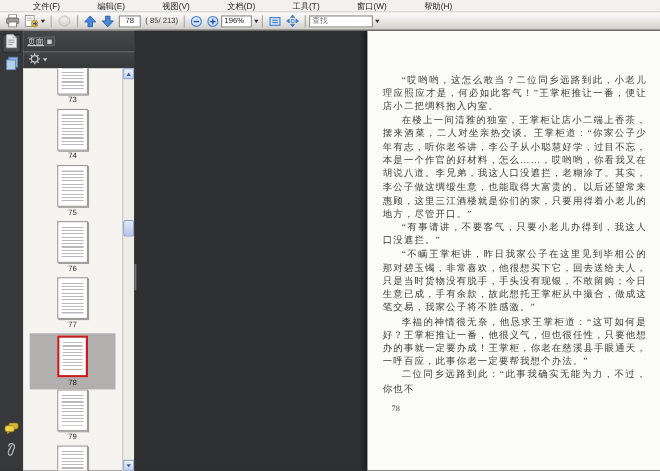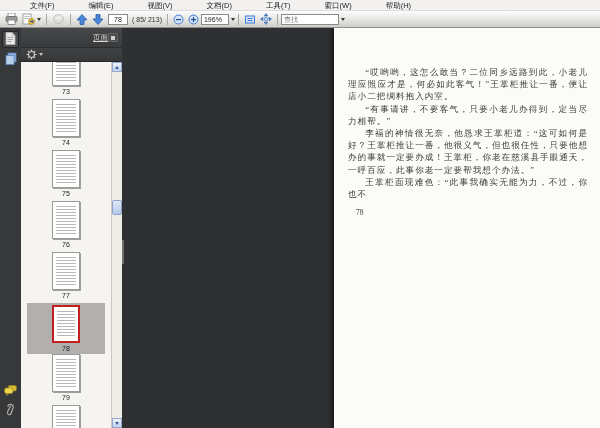--- a/index.html
+++ b/index.html
@@ -49,21 +49,21 @@
   }
   .tab { width:17px; height:17px; display:flex; align-items:center; justify-content:center; border-radius:2px; margin-bottom:3px; }
   .tab.active { background:#4a4b4d; box-shadow:inset 0 0 0 1px #232425; }
   .tab-bottom { position:absolute; left:0; width:21px; display:flex; flex-direction:column; align-items:center; }
 
   
   .panel { width:101px; flex:0 0 101px; background:#f5f4f0; display:flex; flex-direction:column; position:relative; }
   .panel-header {
     height:20px; flex:0 0 20px; background:linear-gradient(#464749,#3a3b3d);
     color:#d6d6d6; font-size:7.5px; display:flex; align-items:center;
-    justify-content:flex-end; padding:0 4px; border-bottom:1px solid #2b2c2e;text-decoration:underline;
+    justify-content:flex-start; padding:0 4px; border-bottom:1px solid #2b2c2e;text-decoration:underline;
   }
   .panel-opt-btn {
     width:10px; height:9px; background:#4a4b4d; border:1px solid #606163; border-radius:1px;
     display:flex; align-items:center; justify-content:center;
   }
   .panel-opt-btn span { width:4px; height:4px; background:#cfcfcf; display:block; }
   .panel-tools {
     height:14px; flex:0 0 14px; background:linear-gradient(#414244,#373839);
     border-bottom:1px solid #29292b; display:flex; align-items:center; padding:0 5px;
   }
@@ -354,22 +354,24 @@
             <span class="tri-down"></span>
           </div>
       </div>
     </div>
 
     <div class="docarea">
       <div class="resize-grip"></div>
       <div class="page">
         <div class="page-text">
           <p>“哎哟哟，这怎么敢当？二位同乡远路到此，小老儿理应照应才是，何必如此客气！”王掌柜推让一番，便让店小二把绸料抱入内室。</p>
-          <p>“有事请讲，不要客气，只要小老儿办得到，定当尽力相帮。”</p>
+          <p>在楼上一间清雅的独室，王掌柜让店小二端上香茶，摆来酒菜，二人对坐亲热交谈。王掌柜道：“你家公子少年有志，听你老爷讲，李公子从小聪慧好学，过目不忘，本是一个作官的好材料，怎么……，哎哟哟，你看我又在胡说八道。李兄弟，我这人口没遮拦，老糊涂了。其实，李公子做这绸缎生意，也能取得大富贵的。以后还望常来惠顾，这里三江酒楼就是你们的家，只要用得着小老儿的地方，尽管开口。”</p>
+          <p>“有事请讲，不要客气，只要小老儿办得到，我这人口没遮拦。”</p>
+          <p>“不瞒王掌柜讲，昨日我家公子在这里见到毕相公的那对碧玉镯，非常喜欢，他很想买下它，回去送给夫人，只是当时货物没有脱手，手头没有现银，不敢留购；今日生意已成，手有余款，故此想托王掌柜从中撮合，做成这笔交易，我家公子将不胜感激。”</p>
           <p>李福的神情很无奈，他恳求王掌柜道：“这可如何是好？王掌柜推让一番，他很义气，但也很任性，只要他想办的事就一定要办成！王掌柜，你老在慈溪县手眼通天，一呼百应，此事你老一定要帮我想个办法。”</p>
-          <p>王掌柜面现难色：“此事我确实无能为力，不过，你也不</p>
+          <p>二位同乡远路到此：“此事我确实无能为力，不过，你也不</p>
         </div>
         <div class="page-num">78</div>
       </div>
     </div>
 
   </div>
 </div>
 
 </body></html>

